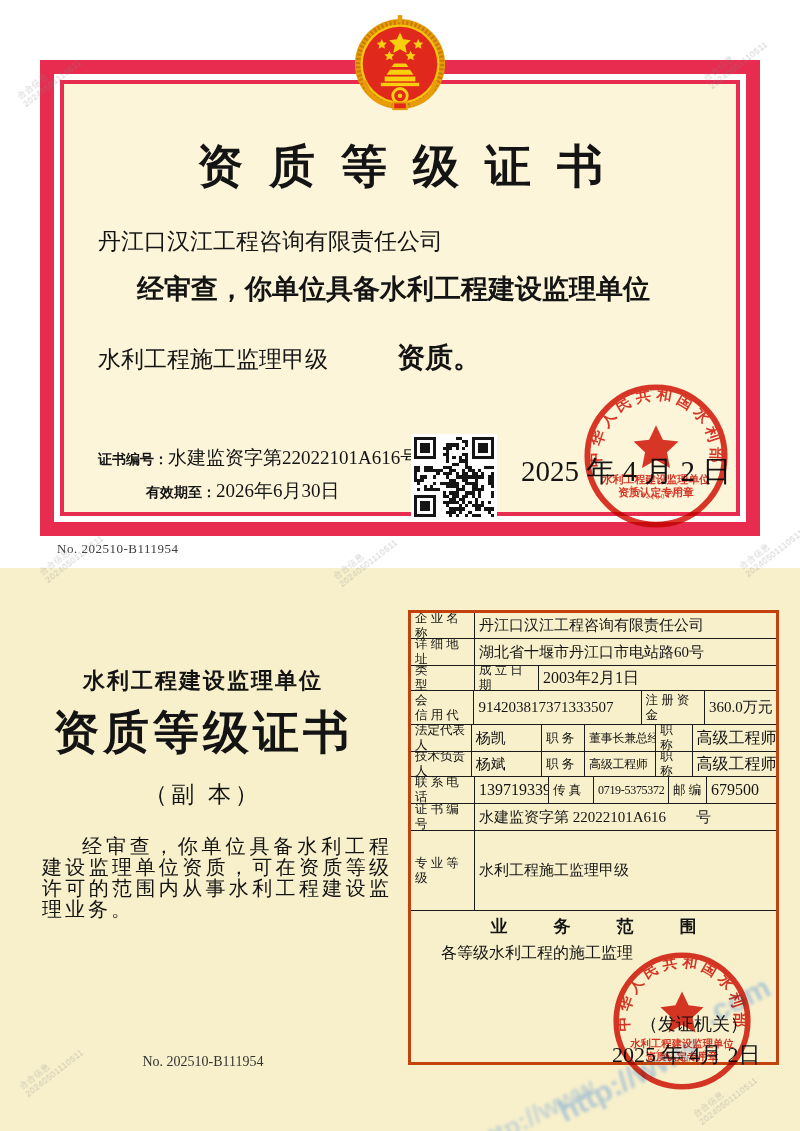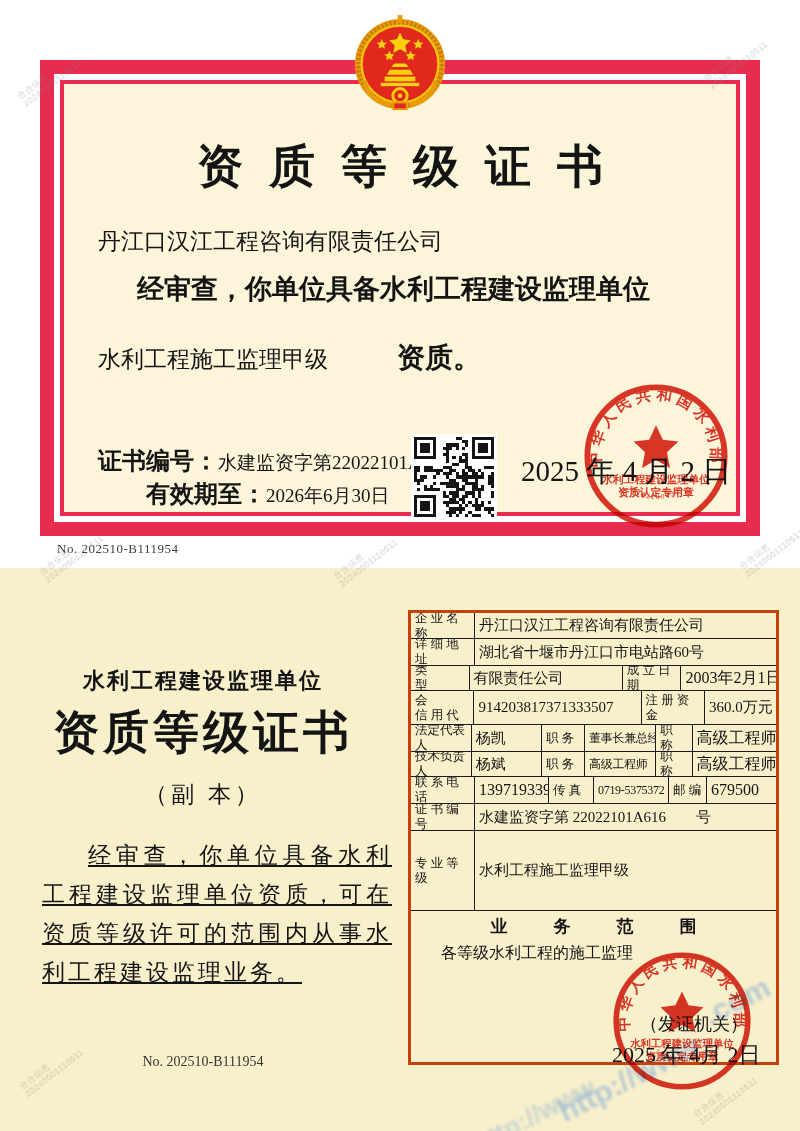--- a/index.html
+++ b/index.html
@@ -16,39 +16,39 @@
   .frame-inner { width:100%; height:100%; border:4px solid #e82c50; background:#fcf5d9; }
   .emblem { position:absolute; left:352px; top:10px; width:96px; height:112px; z-index:7; }
   .f-title { position:absolute; left:64px; top:136px; width:672px; text-align:center;
              font-size:46px; font-weight:bold; letter-spacing:26px; text-indent:26px; z-index:3; }
   .f-company { position:absolute; left:98px; top:226px; font-size:23px; z-index:3; }
   .f-statement { position:absolute; left:137px; top:271px; font-size:27px; font-weight:bold; z-index:3; }
   .f-grade { position:absolute; left:98px; top:344px; font-size:23px; z-index:3; }
   .f-suffix { position:absolute; left:397px; top:339px; font-size:28px; font-weight:bold; z-index:3; }
   .f-certno { position:absolute; left:98px; top:445px; font-size:19px; z-index:3; }
   .f-valid  { position:absolute; left:98px; top:478px; font-size:19px; z-index:3;margin-left:48px; }
-  .flabel { font-weight:bold; font-size:24px; }
+  .flabel { font-weight:bold; font-size:14px; }
   .f-date { position:absolute; left:521px; top:452px; font-size:29px; z-index:3; white-space:nowrap; }
   .f-serial { position:absolute; left:57px; top:541px; font-size:13px; color:#3d3d3d; letter-spacing:.5px; z-index:3; }
   .qr-box { position:absolute; left:411px; top:434px; width:86px; height:86px; background:#ffffff;
             padding:3px; z-index:3; }
   
   .seal { position:absolute; z-index:6; mix-blend-mode:multiply; opacity:.93; pointer-events:none; }
   .seal-front { left:583px; top:383px; width:146px; height:146px; }
   .seal-back  { left:612px; top:951px; width:140px; height:140px; }
   
   .sheet { position:absolute; left:0; top:568px; width:800px; height:563px; background:#f8f0cb; z-index:1; }
   .b-subtitle { position:absolute; left:28px; top:666px; width:350px; text-align:center;
                 font-size:22px; font-weight:bold; letter-spacing:2px; z-index:3; }
   .b-title { position:absolute; left:28px; top:702px; width:350px; text-align:center;
              font-size:46px; font-weight:bold; letter-spacing:4px; z-index:3; }
   .b-copy { position:absolute; left:28px; top:779px; width:350px; text-align:center;
             font-size:23px; letter-spacing:4px; z-index:3; }
-  .b-para { position:absolute; left:42px; top:836px; width:350px; font-size:23px; line-height:39px;
-            letter-spacing:3px; text-align:justify; text-indent:2em; z-index:3;text-decoration:underline; }
+  .b-para { position:absolute; left:42px; top:836px; width:350px; font-size:20px; line-height:21px;
+            letter-spacing:3px; text-align:justify; text-indent:2em; z-index:3; }
   .b-issuer { position:absolute; left:28px; top:1026px; width:350px; text-align:center;
               font-size:20px; font-weight:bold; z-index:3; }
   .b-serial { position:absolute; left:28px; top:1054px; width:350px; text-align:center;
               font-size:14px; color:#333; z-index:3; }
   .b-authority { position:absolute; left:640px; top:1012px; font-size:18px; z-index:3; }
   .b-date { position:absolute; left:612px; top:1040px; font-size:22px; z-index:3; white-space:nowrap; }
   
   .tbl { position:absolute; left:408px; top:610px; width:371px; border:3px solid #c2410c; z-index:3; }
   .trow { display:flex; border-top:1px solid #1b1b1b; align-items:stretch; }
   .trow:first-child { border-top:none; }
@@ -359,21 +359,20 @@
     <div class="trow" style="height:25px">
       <div class="tc tlab" style="width:63px">企 业 名 称</div>
       <div class="tc tval grow">丹江口汉江工程咨询有限责任公司</div>
     </div>
     <div class="trow" style="height:27px">
       <div class="tc tlab" style="width:63px">详 细 地 址</div>
       <div class="tc tval grow">湖北省十堰市丹江口市电站路60号</div>
     </div>
     <div class="trow" style="height:25px">
       <div class="tc tlab" style="width:63px">类　　　型</div>
-      <div class="tc tval" style="width:169px">有限责任公司</div>
       <div class="tc tlab" style="width:64px">成 立 日 期</div>
       <div class="tc tval-m grow">2003年2月1日</div>
     </div>
     <div class="trow" style="height:34px">
       <div class="tc tlab" style="width:63px">统 一 社 会
 信 用 代 码</div>
       <div class="tc tval" style="width:169px">914203817371333507</div>
       <div class="tc tlab" style="width:64px">注 册 资 金</div>
       <div class="tc tval grow">360.0万元</div>
     </div>

